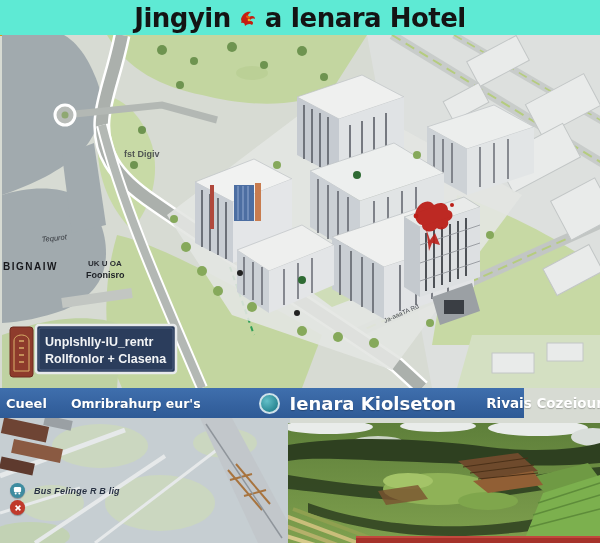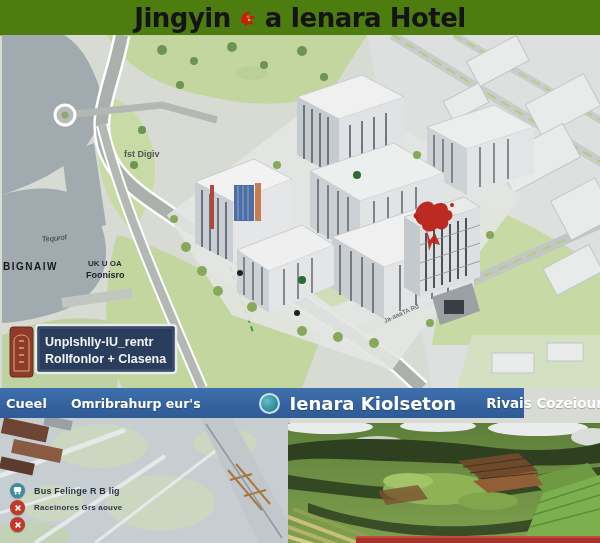--- a/index.html
+++ b/index.html
@@ -3,21 +3,21 @@
 <meta charset="utf-8">
 <style>
   html,body{margin:0;padding:0;background:#777;}
   .page{
     position:relative;width:600px;height:543px;overflow:hidden;
     font-family:"Liberation Sans",sans-serif;background:#D7DBD3;
   }
   
   .header{
     position:absolute;top:0;left:0;width:600px;height:35px;
-    background:#4d7c0f;display:flex;align-items:center;justify-content:center;
+    background:#5eead4;display:flex;align-items:center;justify-content:center;
     border-bottom:1px solid #d99d12;
   }
   .header .title{
     font-family:"DejaVu Sans",sans-serif;font-weight:bold;color:#141414;
     font-size:26px;letter-spacing:-0.5px;display:flex;align-items:center;gap:6px;
   }
   
   .map-wrap{position:absolute;top:35px;left:2px;width:504px;height:353px;}
   
   .legend-bar{
@@ -33,21 +33,21 @@
     background:radial-gradient(circle at 35% 35%,#63c0c9,#2b8894 70%);
     border:2px solid #cfe2ea;margin-left:58px;flex:0 0 auto;}
   .lb-3{font-size:18px;margin-left:10px;}
   .lb-4{font-size:13.5px;margin-left:30px;}
   
   .bottom-left{
     position:absolute;top:418px;left:0;width:290px;height:125px;overflow:hidden;
     background:#C6CED2;
   }
   .bl-legend{position:absolute;left:10px;top:64px;width:270px;}
-  .bl-row{display:flex;align-items:center;height:17px;gap:9px;}
+  .bl-row{display:flex;align-items:center;height:17px;gap:9px;font-style:italic;}
   .bl-badge{width:15px;height:15px;border-radius:50%;flex:0 0 auto;
     display:flex;align-items:center;justify-content:center;
     box-shadow:0 1px 1px rgba(0,0,0,.3);}
   .bl-badge.teal{background:#3E8CA0;}
   .bl-badge.navy{background:#2C4E84;}
   .bl-badge.red{background:#C0392B;}
   .bl-label{color:#273142;font-size:9px;font-weight:bold;letter-spacing:.2px;
     text-shadow:0 0 1px rgba(255,255,255,.4);white-space:nowrap;}
   .bl-row:nth-child(2) .bl-label{font-size:8px;}
   .bl-row:nth-child(3) .bl-label{font-size:8.5px;}
@@ -379,28 +379,20 @@
             </svg>
         </span>
         <span class="bl-label">Bus Felinge R B lig</span>
       </div>
       <div class="bl-row">
         <span class="bl-badge red">
           <svg width="8" height="8" viewBox="0 0 10 10">
               <path d="M2,2 L8,8 M8,2 L2,8" stroke="#fff" stroke-width="2"></path>
             </svg>
         </span>
-        <span class="bl-label">Raceinores Grs aouve</span>
-      </div>
-      <div class="bl-row">
-        <span class="bl-badge red">
-          <svg width="8" height="8" viewBox="0 0 10 10">
-              <path d="M2,2 L8,8 M8,2 L2,8" stroke="#fff" stroke-width="2"></path>
-            </svg>
-        </span>
         <span class="bl-label"></span>
       </div>
     </div>
 
     <div class="bl-caption">KONAL</div>
   </div>
 
   <div class="photo">
     <svg width="312" height="120" viewBox="0 0 312 120">
       <defs>

